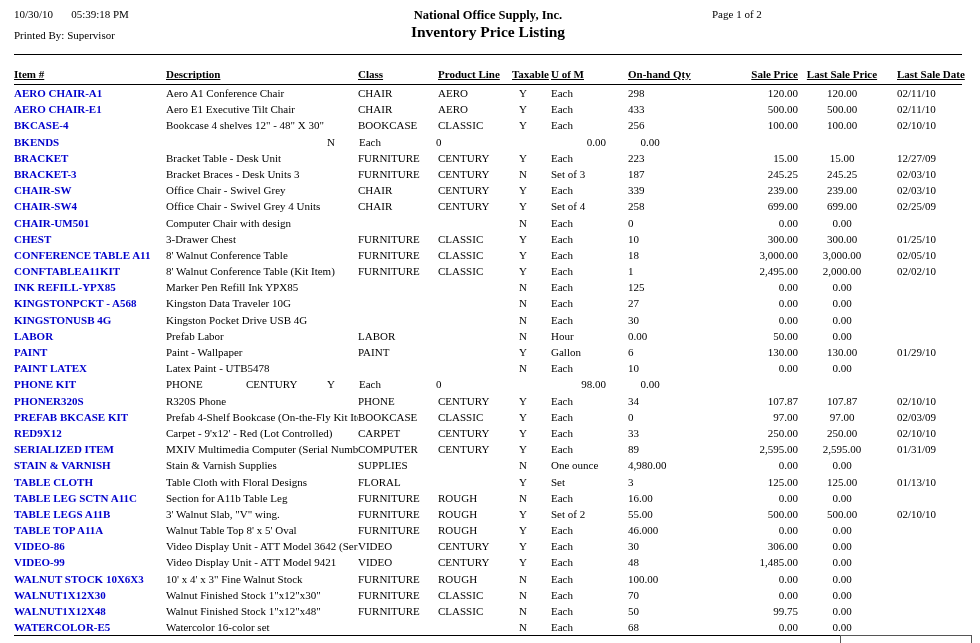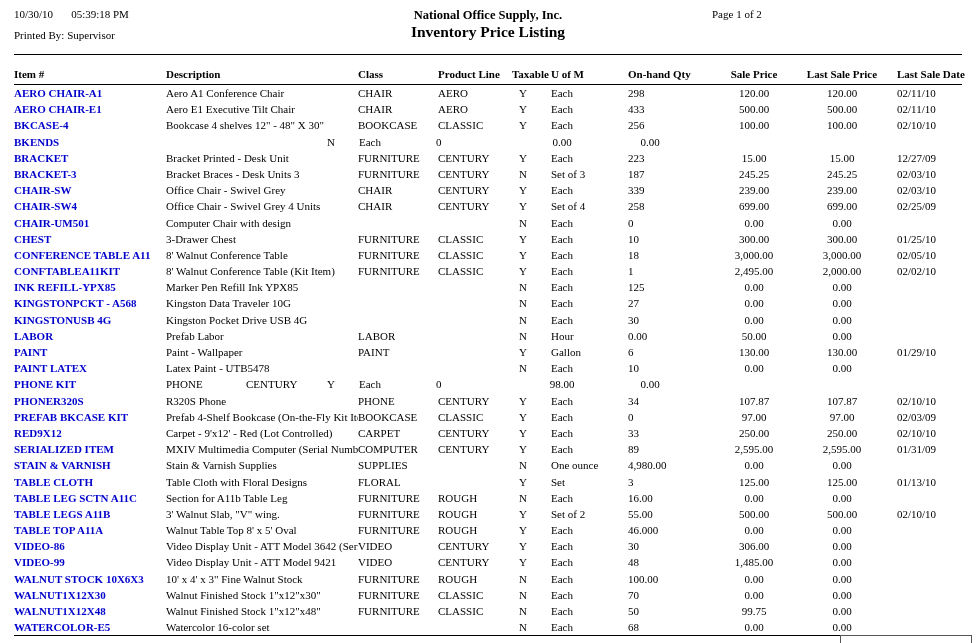--- a/index.html
+++ b/index.html
@@ -24,31 +24,31 @@
   .company { font-weight:bold; font-size:12.5px; }
   .title   { font-weight:bold; font-size:15.5px; }
   .hdr-right { width:250px; text-align:left; }
 
   .rule  { border-top:1px solid #000; margin:0 14px; height:0; }
   .rule1 { margin-top:10px; }
   .rule2 { margin-top:3px; }
 
   
   .thead { display:flex; margin:13px 14px 0 14px; font-weight:bold; line-height:13px; }
-  .thead .col { }
+  .thead .col { text-decoration:underline; }
 
   .col { flex:none; overflow:hidden; white-space:nowrap; }
   .c-item  { width:152px; }
   .c-desc  { width:192px; }
   .c-class { width:80px; }
   .c-pline { width:74px; }
   .c-tax   { width:39px; }
   .c-uom   { width:77px; }
   .c-qty   { width:82px; text-align:left; }
-  .c-sale  { width:88px; text-align:center; }
+  .c-sale  { width:88px; text-align:right; }
   .c-lsp   { width:88px; text-align:center; }
   .c-lsd   { width:80px; padding-left:11px; }
 
   .tbody { margin:0 14px; }
   .row { display:flex; height:16.2px; line-height:16.2px; }
   .row .c-item { font-weight:bold; color:#0000CC; cursor:pointer; }
   .row .c-tax  { padding-left:7px; }
 
   .rule3 { margin:0 14px; }
 
@@ -145,21 +145,21 @@
     <span class="col c-tax">N</span>
     <span class="col c-uom">Each</span>
     <span class="col c-qty">0</span>
     <span class="col c-sale">0.00</span>
     <span class="col c-lsp">0.00</span>
     <span class="col c-lsd"></span>
   </div>
 
   <div class="row">
     <span class="col c-item">BRACKET</span>
-    <span class="col c-desc">Bracket Printed - Desk Unit</span>
+    <span class="col c-desc">Bracket Table - Desk Unit</span>
     <span class="col c-class">FURNITURE</span>
     <span class="col c-pline">CENTURY</span>
     <span class="col c-tax">Y</span>
     <span class="col c-uom">Each</span>
     <span class="col c-qty">223</span>
     <span class="col c-sale">15.00</span>
     <span class="col c-lsp">15.00</span>
     <span class="col c-lsd">12/27/09</span>
   </div>
 

